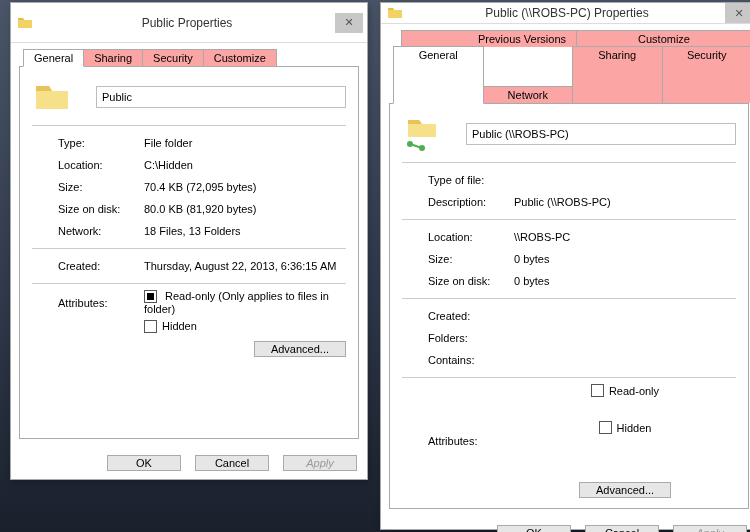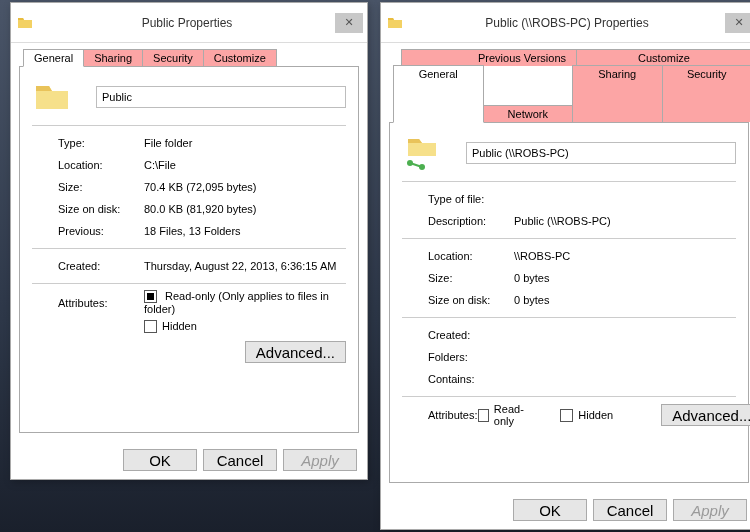--- a/index.html
+++ b/index.html
@@ -17,24 +17,24 @@
 .pane { margin: 0 8px 8px 8px; border: 1px solid #aaa; flex: 1; padding: 10px 12px; position: relative; background:#fff; }
 .row { display: flex; align-items: center; min-height: 22px; margin-left: 26px; }
 .lbl { width: 86px; color:#000; }
 .val { flex: 1; color:#000; }
 .hr { border-top: 1px solid #ccc; margin: 6px 0; }
 .iconrow { display:flex; align-items:center; gap:24px; margin-bottom:8px; }
 .foldericon { width:40px; height:40px; }
 .nameinput { flex:1; border:1px solid #bdbdbd; padding:3px 5px; font-size:11px; height:22px; background:#fff; }
 .chk { width:13px; height:13px; border:1px solid #555; margin-right:5px; display:inline-flex; align-items:center; justify-content:center; background:#fff; }
 .chk .mark { width:7px; height:7px; background:#000; }
-.btn { min-width:74px; height:22px; border:1px solid #aaa; background:#e6e6e6; padding:0 10px; font-size:15px; cursor:default; }
+.btn { min-width:74px; height:16px; border:1px solid #aaa; background:#e6e6e6; padding:0 16px; font-size:11px; cursor:default; }
 .btn.disabled { color:#9a9a9a;font-style:italic; }
 .advrow { display:flex; justify-content:flex-end; margin-top:4px; }
-.btnbar { display:flex; justify-content:flex-end; gap:6px; padding:8px 10px; }
+.btnbar { display:flex; justify-content:flex-end; gap:14px; padding:8px 10px; }
 </style>
 </head>
 <body>
 
 <div class="dialog" style="left:10px; top:2px; width:358px; height:478px;">
   <div class="titlebar">
     <svg class="ticon" viewBox="0 0 16 16">
         <path fill="#f3d163" d="M1 3h5l1 2h8v8H1z"></path>
         <path fill="#e8bc3f" d="M1 3h5l1 2H1z"></path>
       </svg>
@@ -55,32 +55,32 @@
         </svg>
       <input class="nameinput" value="Public" style="">
     </div>
     <div class="hr"></div>
     <div class="row">
         <span class="lbl">Type:</span>
         <span class="val">File folder</span>
       </div>
     <div class="row">
         <span class="lbl">Location:</span>
-        <span class="val">C:\File</span>
+        <span class="val">C:\Hidden</span>
       </div>
     <div class="row">
         <span class="lbl">Size:</span>
         <span class="val">70.4 KB (72,095 bytes)</span>
       </div>
     <div class="row">
         <span class="lbl">Size on disk:</span>
         <span class="val">80.0 KB (81,920 bytes)</span>
       </div>
     <div class="row">
-        <span class="lbl">Previous:</span>
+        <span class="lbl">Network:</span>
         <span class="val">18 Files, 13 Folders</span>
       </div>
     <div class="hr"></div>
     <div class="row">
         <span class="lbl">Created:</span>
         <span class="val">Thursday, August 22, 2013, 6:36:15 AM</span>
       </div>
     <div class="hr"></div>
     <div class="row">
       <span class="lbl">Attributes:</span>
@@ -166,21 +166,21 @@
       </div>
     <div class="row">
         <span class="lbl">Folders:</span>
       </div>
     <div class="row">
         <span class="lbl">Contains:</span>
       </div>
     <div class="hr"></div>
     <div class="row">
       <span class="lbl">Attributes:</span>
-      <span class="val" style="display:flex;align-items:center;gap:24px;">
+      <span class="val" style="display:flex;align-items:center;gap:24px;flex-direction:column;">
         <span style="display:flex;align-items:center;">
             <span class="chk"></span>
             <span>Read-only</span>
           </span>
         <span style="display:flex;align-items:center;">
             <span class="chk"></span>
             <span>Hidden</span>
           </span>
         <span style="flex:1;"></span>
         <button class="btn">Advanced...</button>

